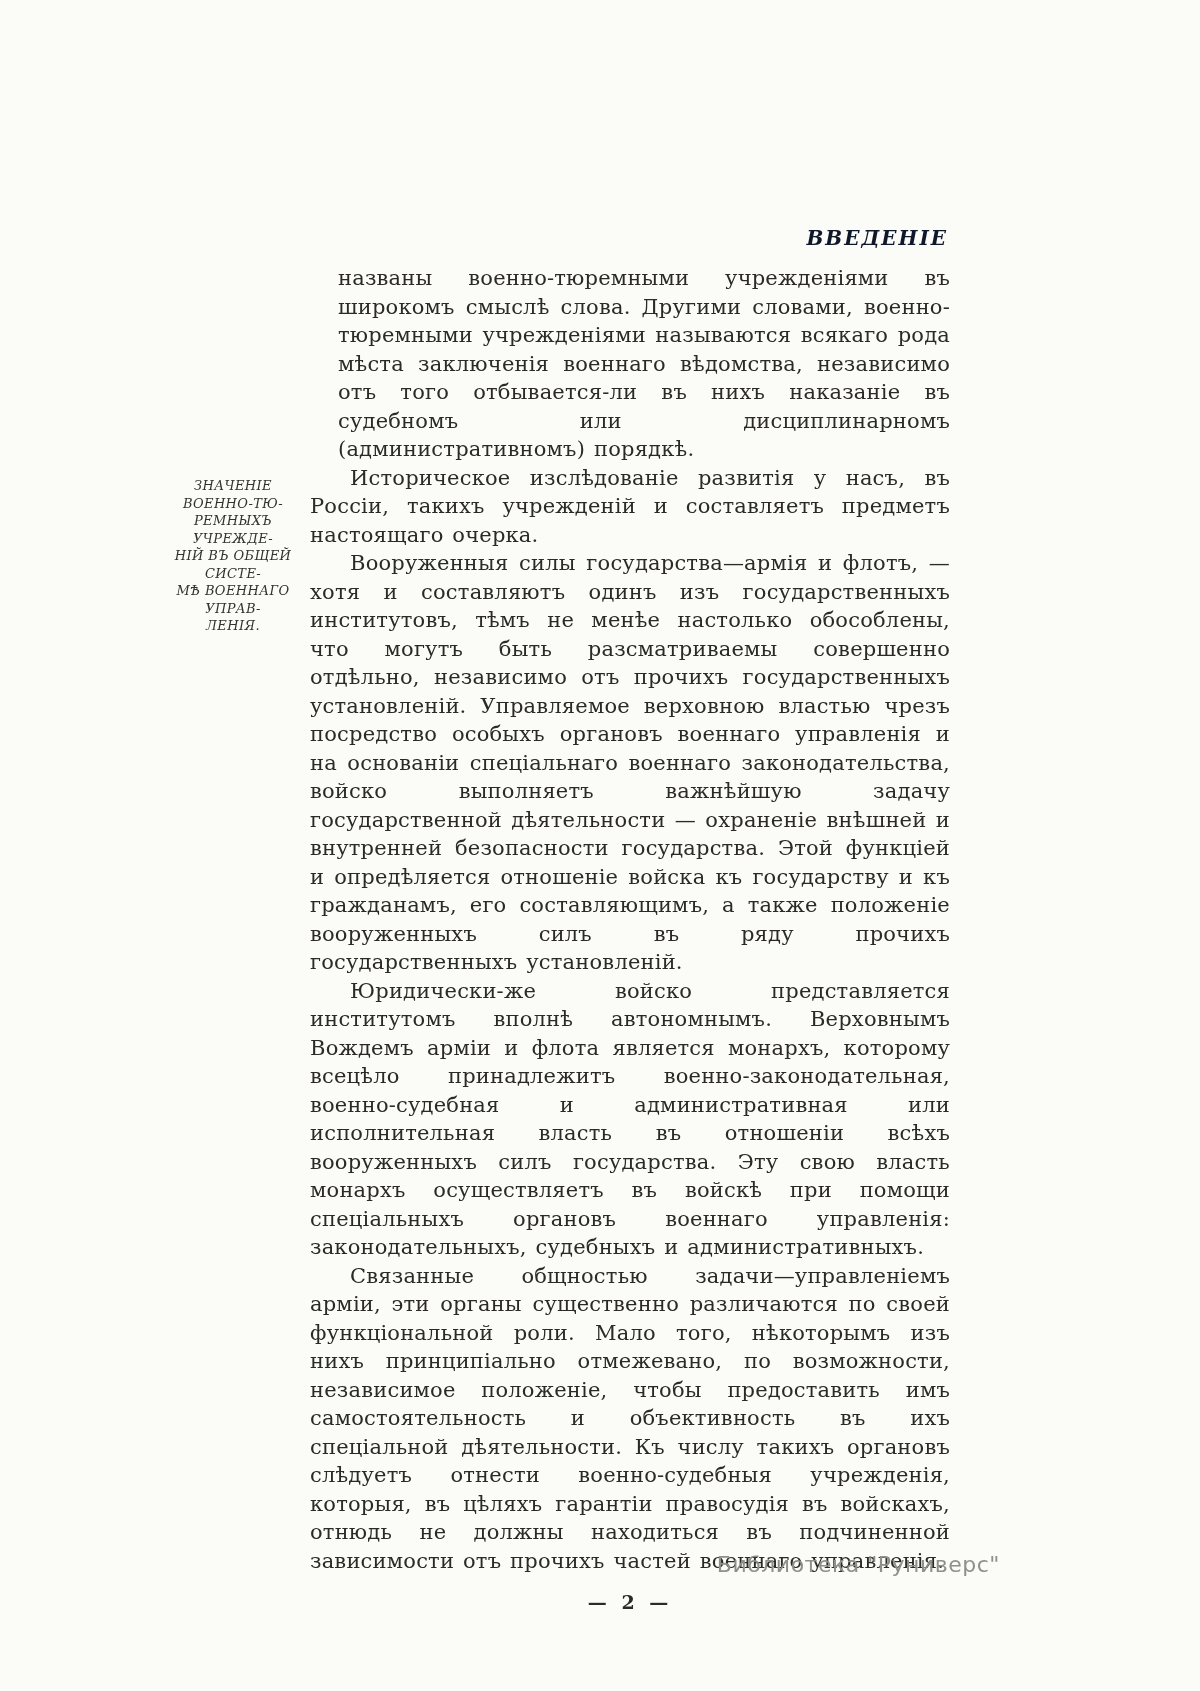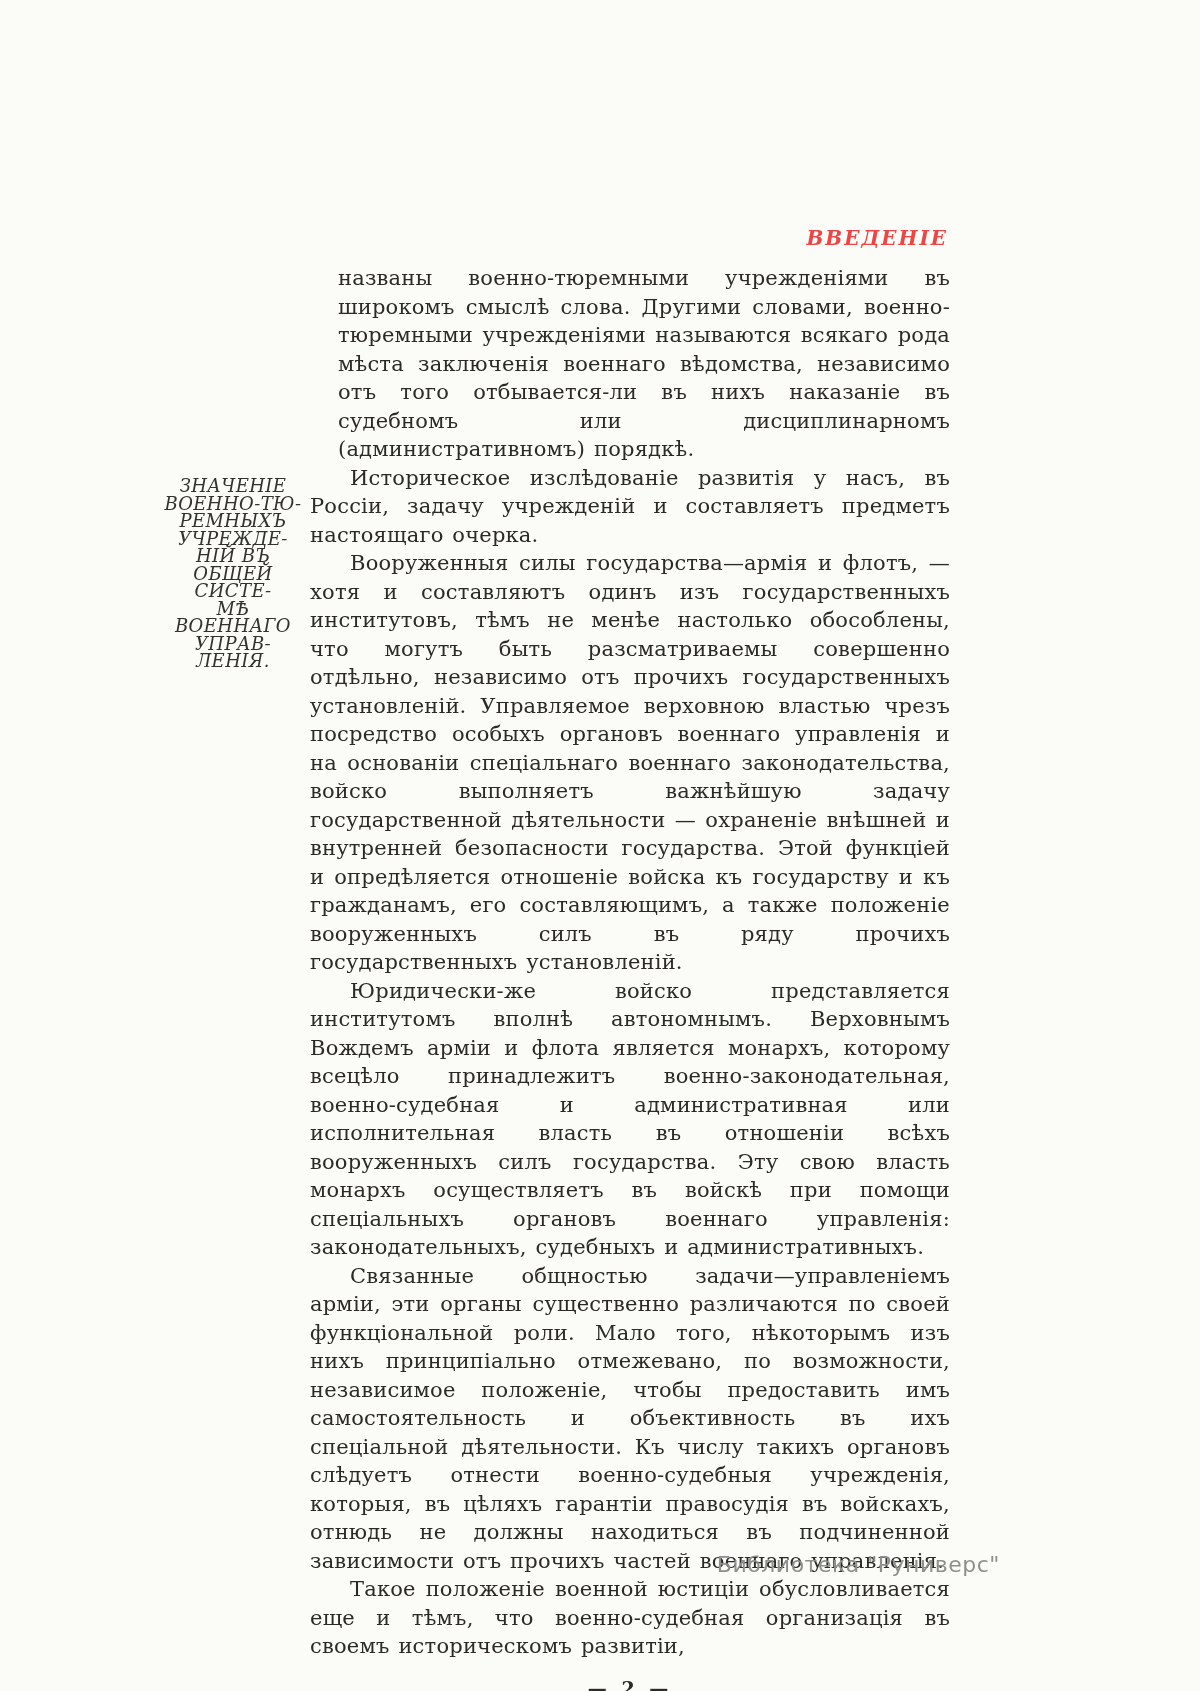--- a/index.html
+++ b/index.html
@@ -22,21 +22,21 @@
     left: 310px;
     top: 226px;
     width: 640px;
   }
   .running-head {
     text-align: right;
     font-style: italic;
     font-weight: 700;
     font-size: 20px;
     letter-spacing: 2px;
-    color: #ef4444;
+    color: #0f172a;
     margin: 0 2px 14px 0;
   }
   .body-text p {
     margin: 0;
     font-size: 21px;
     line-height: 28.5px;
     text-align: justify;
     text-indent: 40px;
     letter-spacing: 0.2px;
     word-spacing: 2px;
@@ -44,21 +44,21 @@
   .body-text p.no-indent {
     text-indent: 0;
     margin-left: 28px;
   }
   .margin-note {
     position: absolute;
     left: 158px;
     top: 477px;
     width: 150px;
     font-style: italic;
-    font-size: 18px;
+    font-size: 13px;
     line-height: 17.5px;
     text-align: center;
     letter-spacing: 0.4px;
     white-space: pre-line;
     color: #33322f;
   }
   .page-number {
     text-align: center;
     font-size: 19px;
     font-weight: 700;
@@ -86,25 +86,24 @@
 НІЙ ВЪ ОБЩЕЙ СИСТЕ-
 МѢ ВОЕННАГО УПРАВ-
 ЛЕНІЯ.</div>
 
   <div class="text-column">
 
     <div class="running-head">ВВЕДЕНІЕ</div>
 
     <div class="body-text">
       <p class="no-indent">названы военно-тюремными учрежденіями въ широкомъ смыслѣ слова. Другими словами, военно-тюремными учрежденіями называются всякаго рода мѣста заключенія военнаго вѣдомства, независимо отъ того отбывается-ли въ нихъ наказаніе въ судебномъ или дисциплинарномъ (административномъ) порядкѣ.</p>
-      <p>Историческое изслѣдованіе развитія у насъ, въ Россіи, задачу учрежденій и составляетъ предметъ настоящаго очерка.</p>
+      <p>Историческое изслѣдованіе развитія у насъ, въ Россіи, такихъ учрежденій и составляетъ предметъ настоящаго очерка.</p>
       <p>Вооруженныя силы государства—армія и флотъ, — хотя и составляютъ одинъ изъ государственныхъ институтовъ, тѣмъ не менѣе настолько обособлены, что могутъ быть разсматриваемы совершенно отдѣльно, независимо отъ прочихъ государственныхъ установленій. Управляемое верховною властью чрезъ посредство особыхъ органовъ военнаго управленія и на основаніи спеціальнаго военнаго законодательства, войско выполняетъ важнѣйшую задачу государственной дѣятельности — охраненіе внѣшней и внутренней безопасности государства. Этой функціей и опредѣляется отношеніе войска къ государству и къ гражданамъ, его составляющимъ, а также положеніе вооруженныхъ силъ въ ряду прочихъ государственныхъ установленій.</p>
       <p>Юридически-же войско представляется институтомъ вполнѣ автономнымъ. Верховнымъ Вождемъ арміи и флота является монархъ, которому всецѣло принадлежитъ военно-законодательная, военно-судебная и административная или исполнительная власть въ отношеніи всѣхъ вооруженныхъ силъ государства. Эту свою власть монархъ осуществляетъ въ войскѣ при помощи спеціальныхъ органовъ военнаго управленія: законодательныхъ, судебныхъ и административныхъ.</p>
       <p>Связанные общностью задачи—управленіемъ арміи, эти органы существенно различаются по своей функціональной роли. Мало того, нѣкоторымъ изъ нихъ принципіально отмежевано, по возможности, независимое положеніе, чтобы предоставить имъ самостоятельность и объективность въ ихъ спеціальной дѣятельности. Къ числу такихъ органовъ слѣдуетъ отнести военно-судебныя учрежденія, которыя, въ цѣляхъ гарантіи правосудія въ войскахъ, отнюдь не должны находиться въ подчиненной зависимости отъ прочихъ частей военнаго управленія.</p>
-      <p>Такое положеніе военной юстиціи обусловливается еще и тѣмъ, что военно-судебная организація въ своемъ историческомъ развитіи,</p>
     </div>
 
     <div class="page-number">—  2  —</div>
 
   </div>
 
   <div class="watermark">Библиотека "Руниверс"</div>
 
 </div>
 

